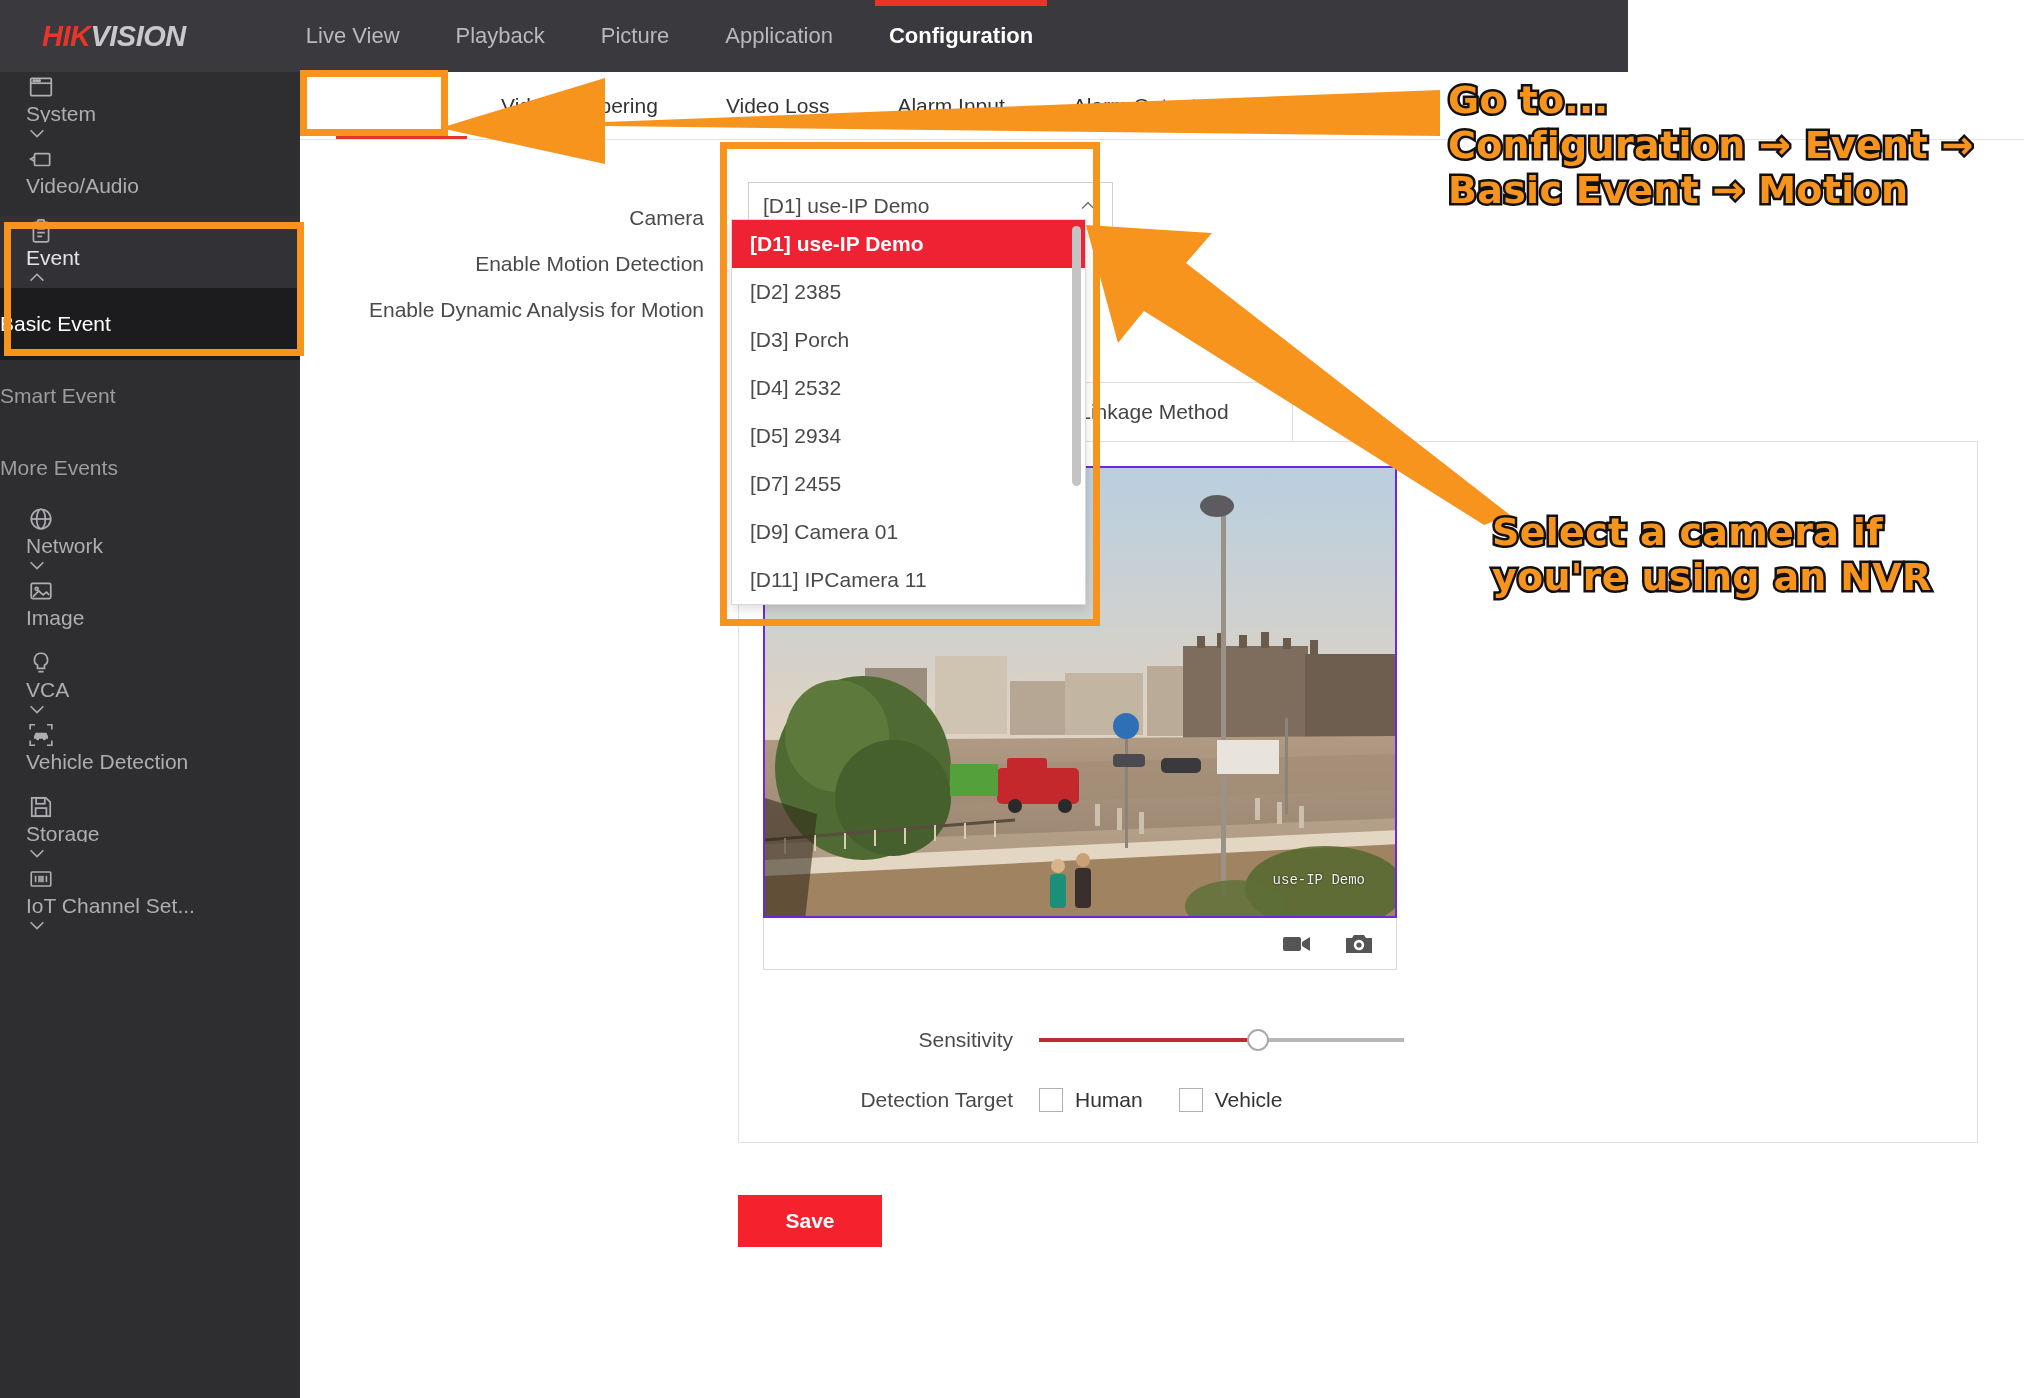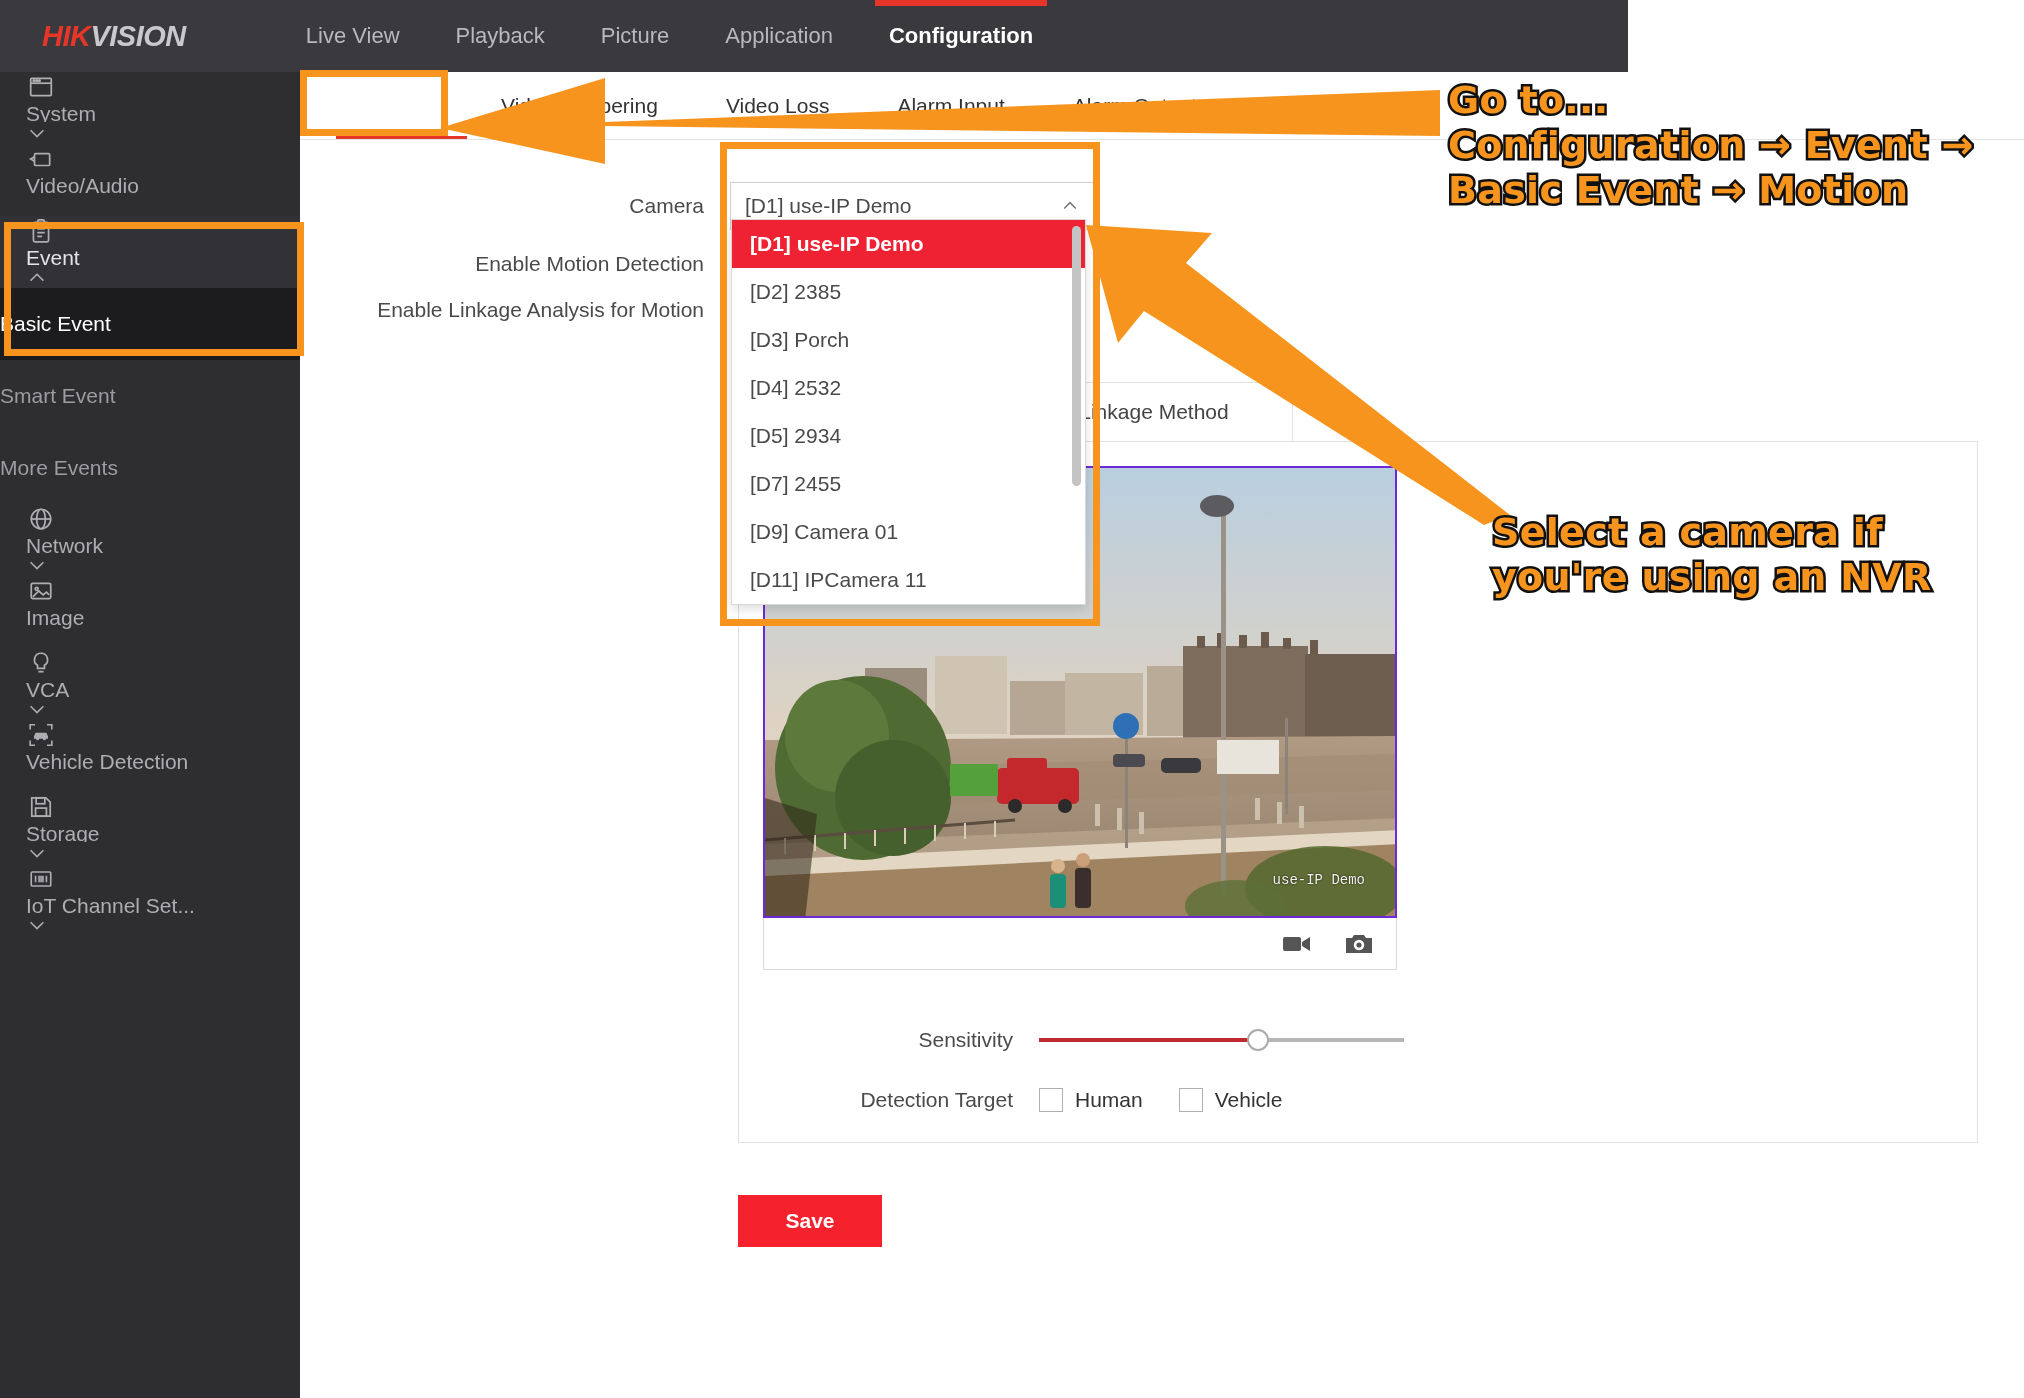--- a/index.html
+++ b/index.html
@@ -70,21 +70,21 @@
     position: relative; display: flex; align-items: flex-end;
     height: 68px; border-bottom: 1px solid #e3e3e3; padding-left: 36px;
   }
   .tabrow-item {
     padding: 0 34px; height: 66px; display: flex; align-items: center;
     font-size: 21px; color: #333; cursor: pointer; white-space: nowrap;
   }
   .tabrow-item.active { color: #e8352a; border-bottom: 3px solid #e8352a; }
 
   .form { padding: 42px 0 0 0; position: relative; }
-  .frow { display: flex; align-items: center; margin-bottom: 22px; }
+  .frow { display: flex; align-items: flex-end; margin-bottom: 22px; gap: 18px; }
   .flabel {
     width: 430px; text-align: right; padding-right: 26px;
     font-size: 21px; color: #4a4a4a;
   }
 
   .select-box {
     width: 365px; height: 48px; border: 1px solid #cfcfcf; background:#fff;
     display: flex; align-items: center; justify-content: space-between;
     padding: 0 14px; font-size: 21px; color: #4a4a4a; cursor: pointer;
   }
@@ -374,21 +374,21 @@
               </svg>
           </span>
         </div>
       </div>
 
       <div class="frow">
         <div class="flabel">Enable Motion Detection</div>
       </div>
 
       <div class="frow">
-        <div class="flabel">Enable Linkage Analysis for Motion</div>
+        <div class="flabel">Enable Dynamic Analysis for Motion</div>
       </div>
 
       <div class="subtabs">
         <div class="subtab">Arming Schedule</div>
         <div class="subtab">Linkage Method</div>
       </div>
 
       <div class="panel">
         <div class="video-wrap">
           <div class="video">

